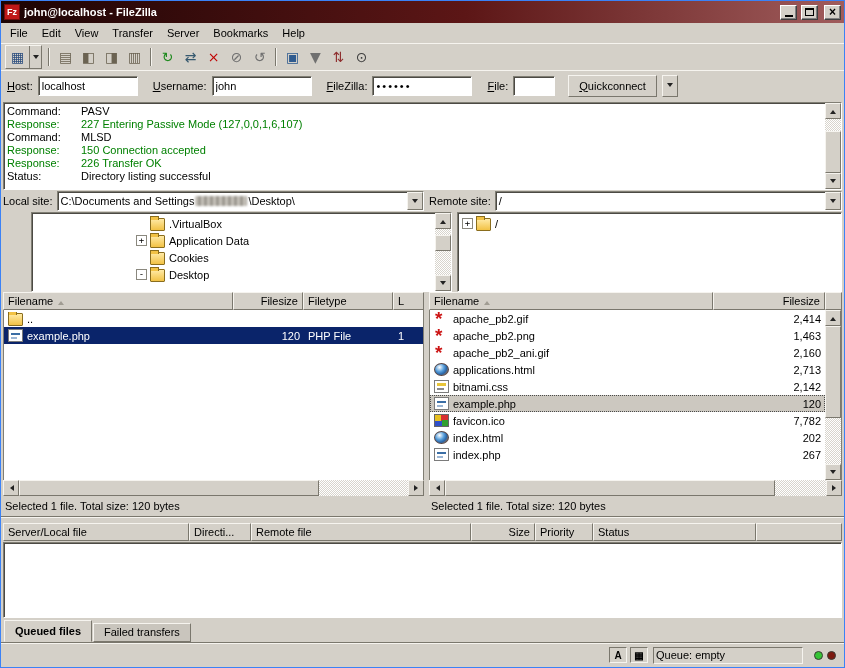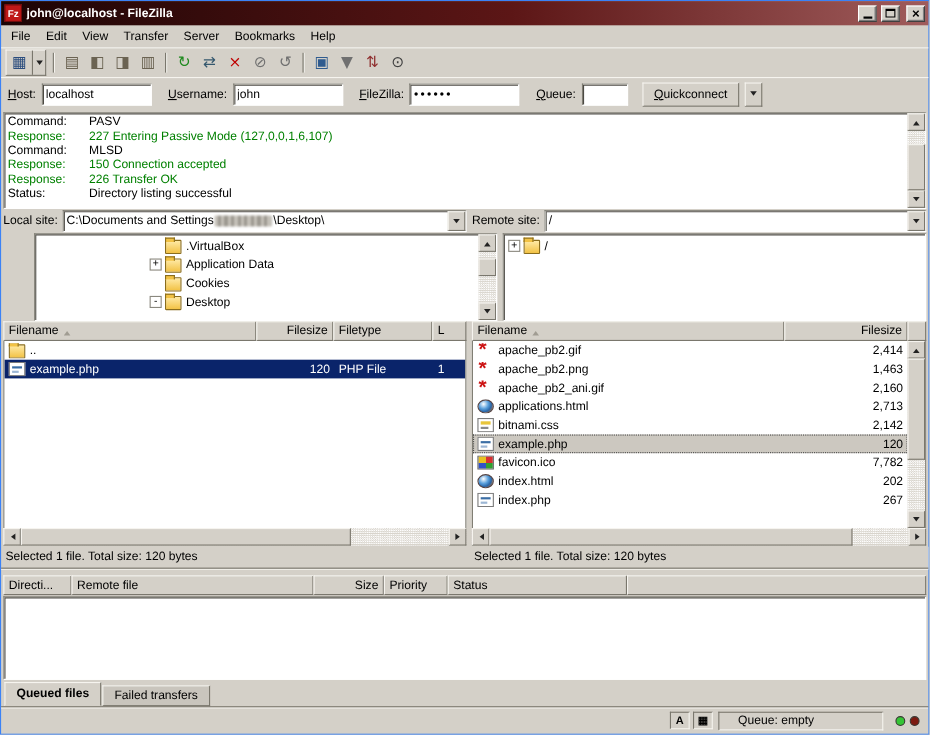--- a/index.html
+++ b/index.html
@@ -126,21 +126,21 @@
   .queue-headers{ flex:0 0 19px; padding:0 2px; display:flex; }
   .queue-body{ flex:1; margin:0 2px; background:#fff; border:1px solid; border-color:#807e74 #fff #fff #807e74; box-shadow:inset 1px 1px 0 #4c4a44; min-height:48px; }
 
   .tabs{ flex:0 0 24px; display:flex; align-items:flex-end; padding:2px 0 0 3px; gap:1px; }
   .tab{ padding:3px 10px 4px 10px; background:#c9c5bd; border:1px solid; border-color:var(--hl) var(--sh) var(--sh) var(--hl); height:19px; display:flex; align-items:center; }
   .tab.active{ background:var(--face); font-weight:bold; height:22px; border-bottom-color:var(--face); }
 
   
   .statusbar{ flex:0 0 25px; display:flex; align-items:center; justify-content:flex-end; gap:5px; padding:0 8px; border-top:1px solid var(--sh); box-shadow:inset 0 1px 0 var(--hl); }
   .sb-icon{ width:18px; height:16px; display:flex; align-items:center; justify-content:center; border:1px solid; border-color:var(--sh) var(--hl) var(--hl) var(--sh); font-size:10px; font-weight:bold; }
-  .sb-queue{ width:150px; height:17px; display:flex; align-items:center; padding:0 17px; border:1px solid; border-color:var(--sh) var(--hl) var(--hl) var(--sh); }
+  .sb-queue{ width:150px; height:17px; display:flex; align-items:center; padding:0 2px; border:1px solid; border-color:var(--sh) var(--hl) var(--hl) var(--sh); }
   .led{ width:9px; height:9px; border-radius:50%; border:1px solid #3a3a34; }
 </style>
 </head>
 <body>
 
 <div class="window">
 
   <div class="titlebar">
     <div class="app-icon">Fz</div>
     <div class="title-text">john@localhost - FileZilla</div>
@@ -218,21 +218,21 @@
       </div>
     </div>
 
   <div class="qc">
     <label class="qlabel">Host:</label>
     <input class="field w100" value="localhost" style="">
     <label class="qlabel" style="margin-left:10px">Username:</label>
     <input class="field w100" value="john" style="">
     <label class="qlabel" style="margin-left:10px">FileZilla:</label>
     <input class="field w100 pwd" value="••••••" style="">
-    <label class="qlabel" style="margin-left:10px">Queue:</label>
+    <label class="qlabel" style="margin-left:10px">File:</label>
     <input class="field w42" value="" style="">
     <div class="qc-btn raised" style="margin-left:8px">
       <span>Quickconnect</span>
     </div>
     <div class="qc-dd raised">
         <span class="tri tri-down"></span>
       </div>
   </div>
 
   <div class="log-band">
@@ -530,20 +530,23 @@
       </div>
     <div class="col-gap"></div>
     <div class="col-r">
         <span class="status-text">Selected 1 file. Total size: 120 bytes</span>
       </div>
   </div>
 
   <div class="divider"></div>
 
   <div class="queue-headers">
+      <div class="hcell" style="width: 186px;">
+        <span>Server/Local file</span>
+      </div>
       <div class="hcell" style="width: 62px;">
         <span>Directi...</span>
       </div>
       <div class="hcell" style="width: 220px;">
         <span>Remote file</span>
       </div>
       <div class="hcell right" style="width: 64px;">
         <span>Size</span>
       </div>
       <div class="hcell" style="width: 58px;">

